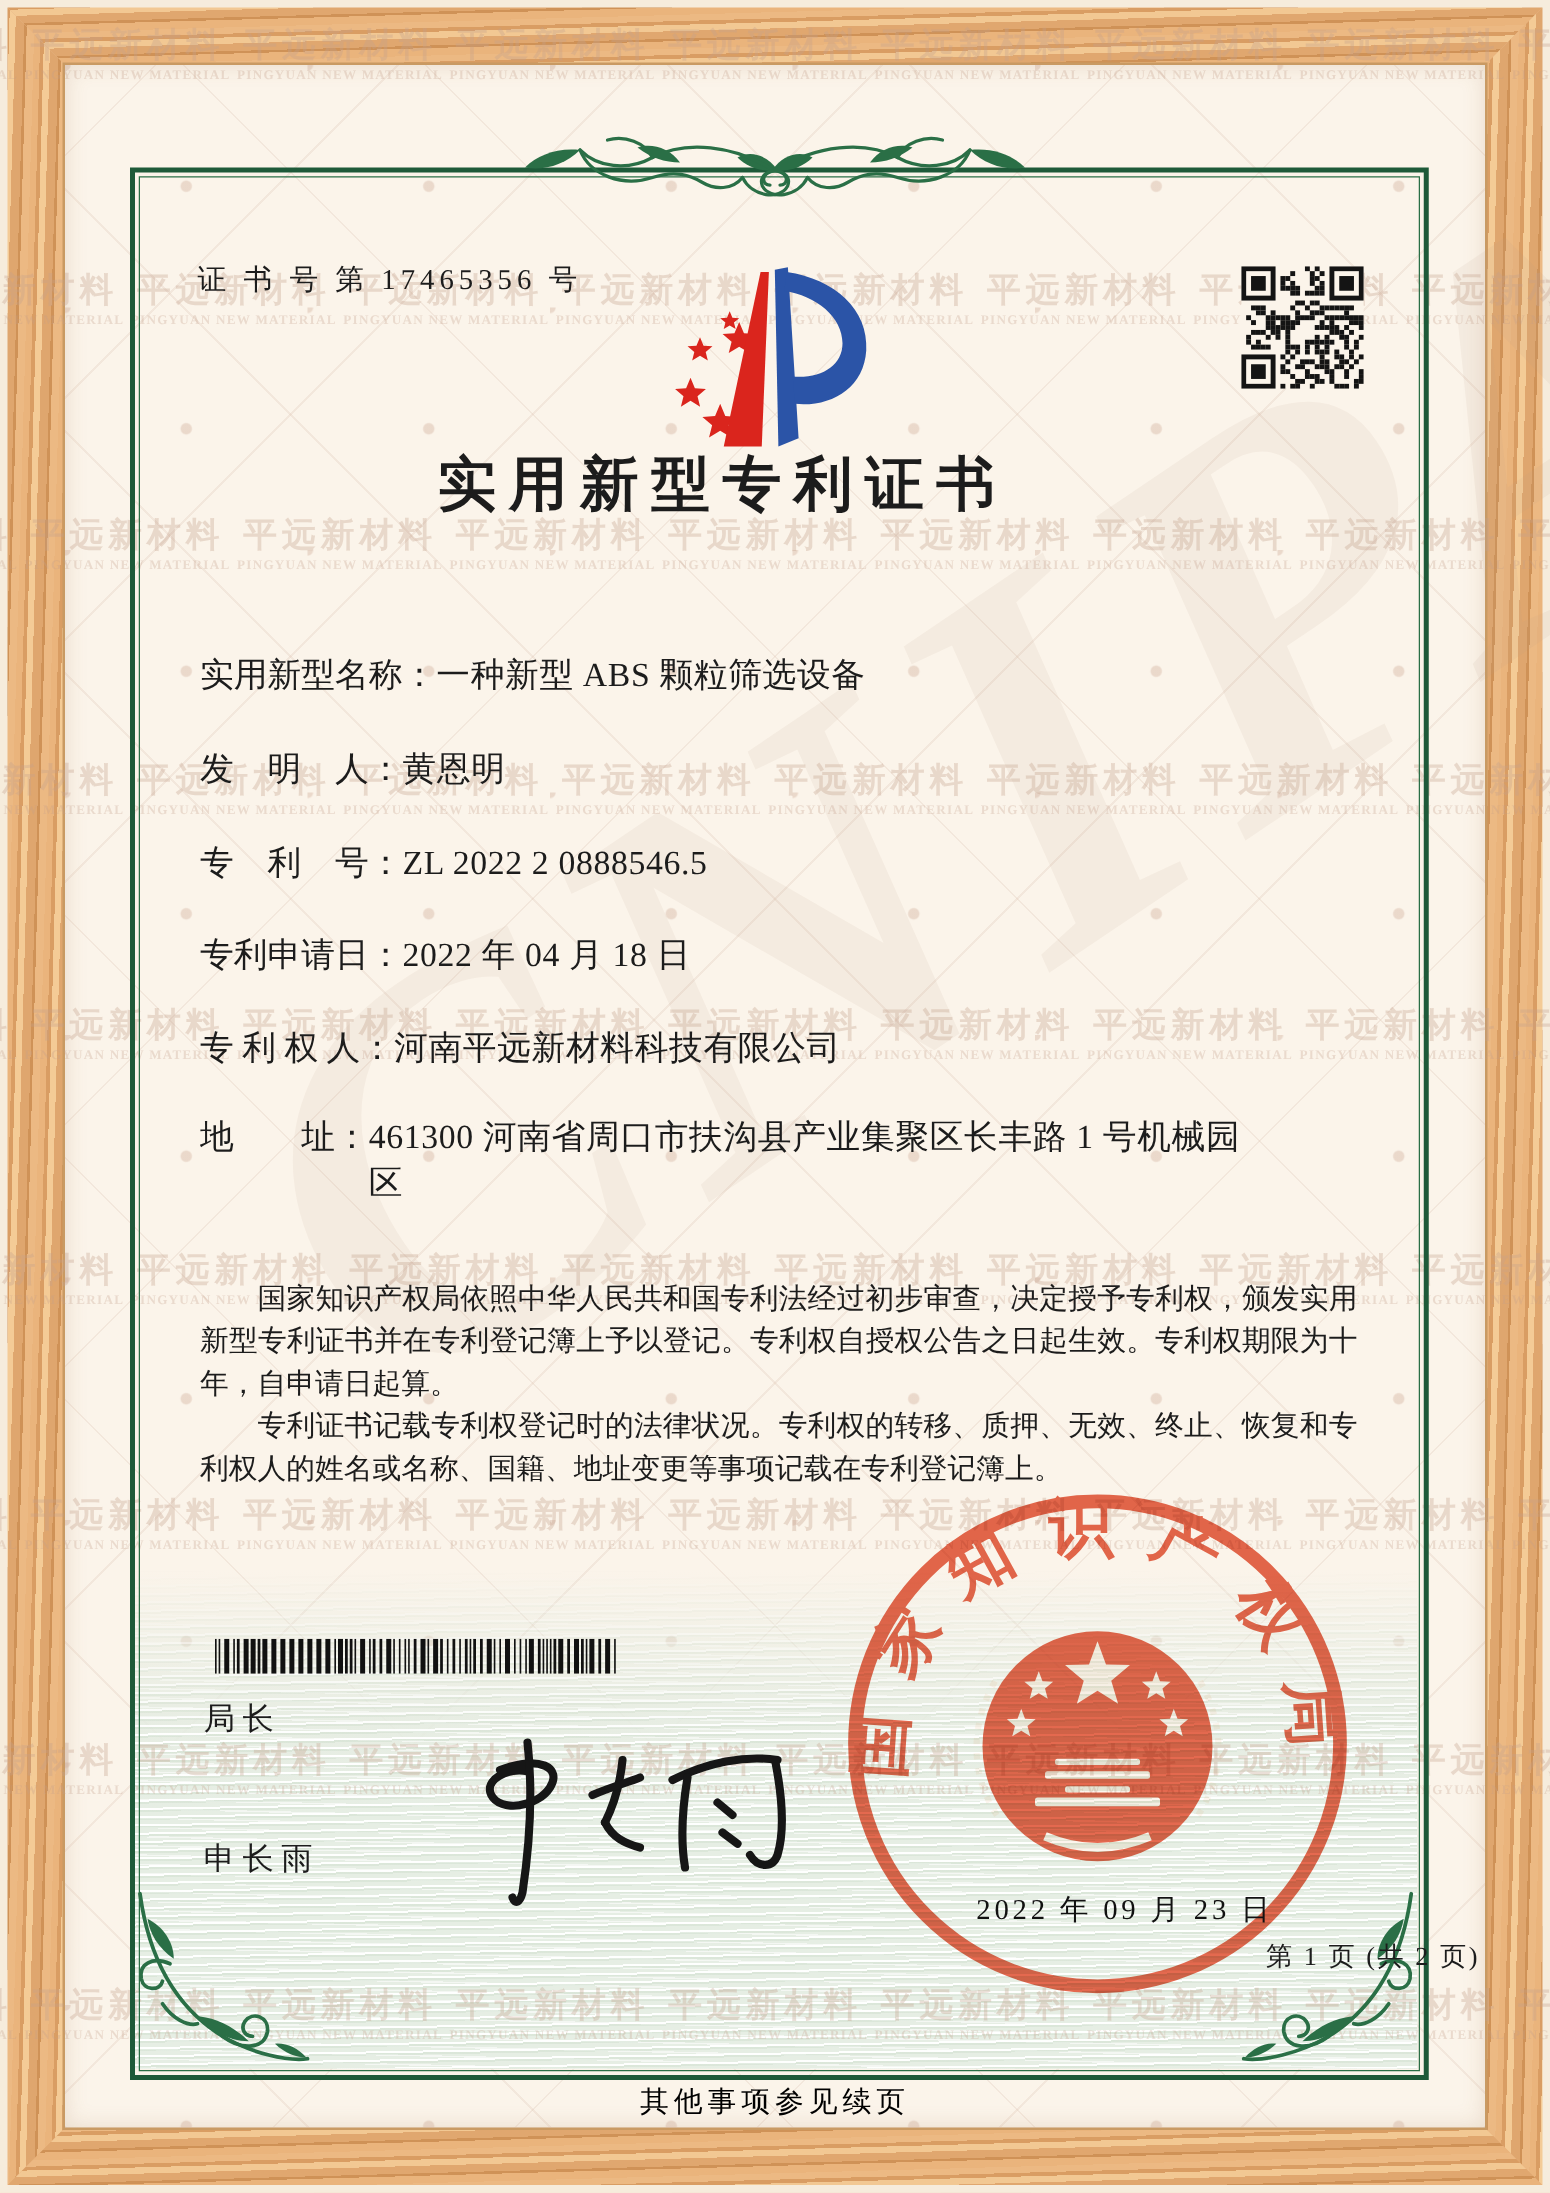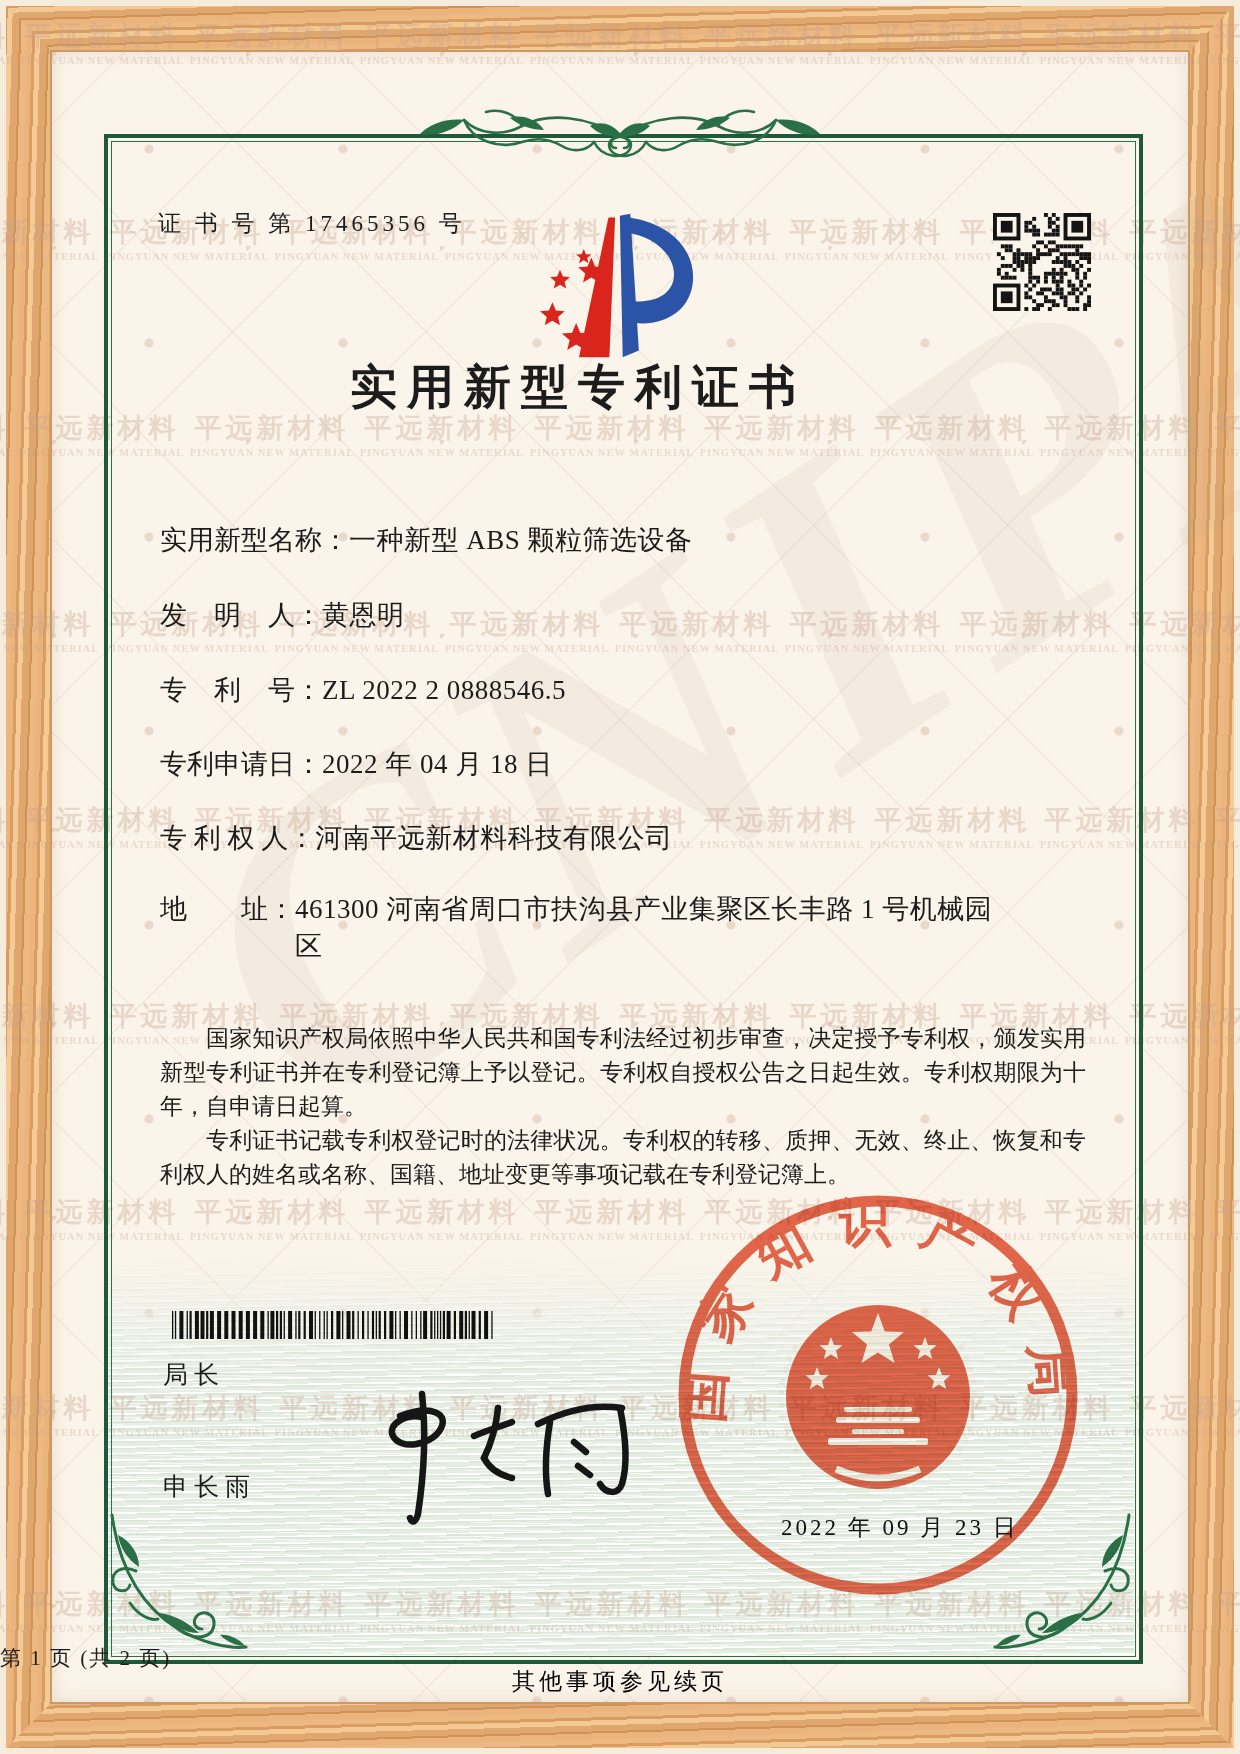--- a/index.html
+++ b/index.html
@@ -65,21 +65,21 @@
   .row .lab{display:inline-block;}
   .row .val{letter-spacing:.5px;}
   .row-addr{white-space:normal;width:870px;}
   .row-addr .lab{vertical-align:top;}
   .row-addr .val{display:inline-block;width:718px;vertical-align:top;line-height:37px;}
   .grant2{position:absolute;left:495px;top:0;white-space:nowrap;}
   .paras{left:160px;width:926px;font-size:23px;line-height:34px;text-align:justify;}
   .paras p{margin:0;text-indent:2em;}
   .director{left:163px;font-size:25px;letter-spacing:6px;}
   .seal-date{left:781px;top:1512px;font-size:23px;letter-spacing:3px;z-index:11;color:#111;}
-  .page-info{left:0;top:1644px;width:1184px;text-align:left;font-size:21px;letter-spacing:2px;}
+  .page-info{left:0;top:1551px;width:1184px;text-align:right;font-size:21px;letter-spacing:2px;}
   .cont-note{left:0;top:1666px;width:1240px;text-align:center;font-size:23px;letter-spacing:4px;z-index:9;}
 
   .seal-wrap{position:absolute;left:668px;top:1185px;width:420px;height:420px;z-index:10;
     mix-blend-mode:multiply;opacity:.9;}
 </style>
 </head>
 <body>
 
 <div class="page">
 

